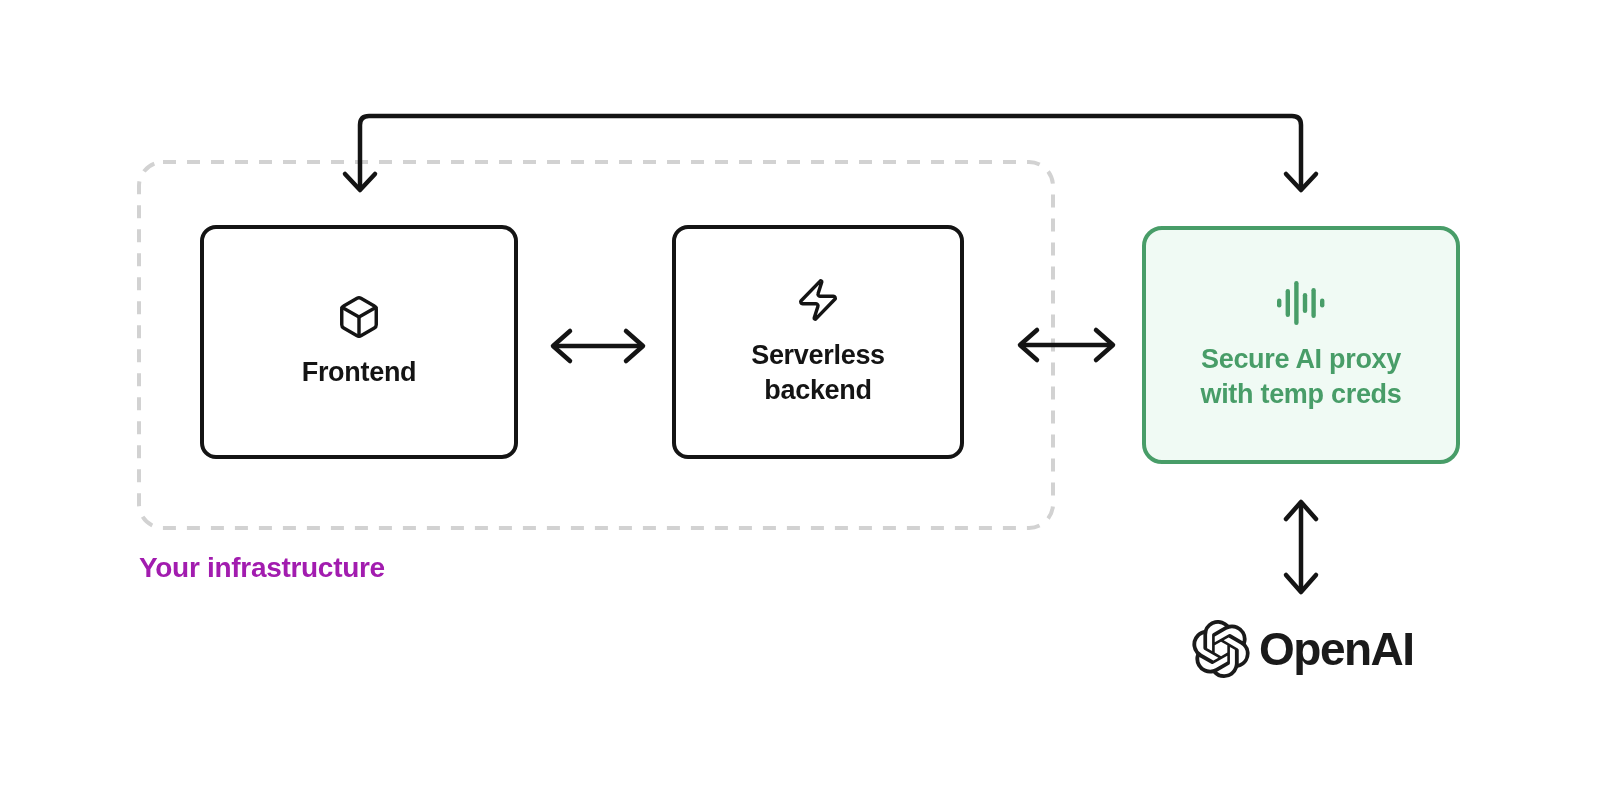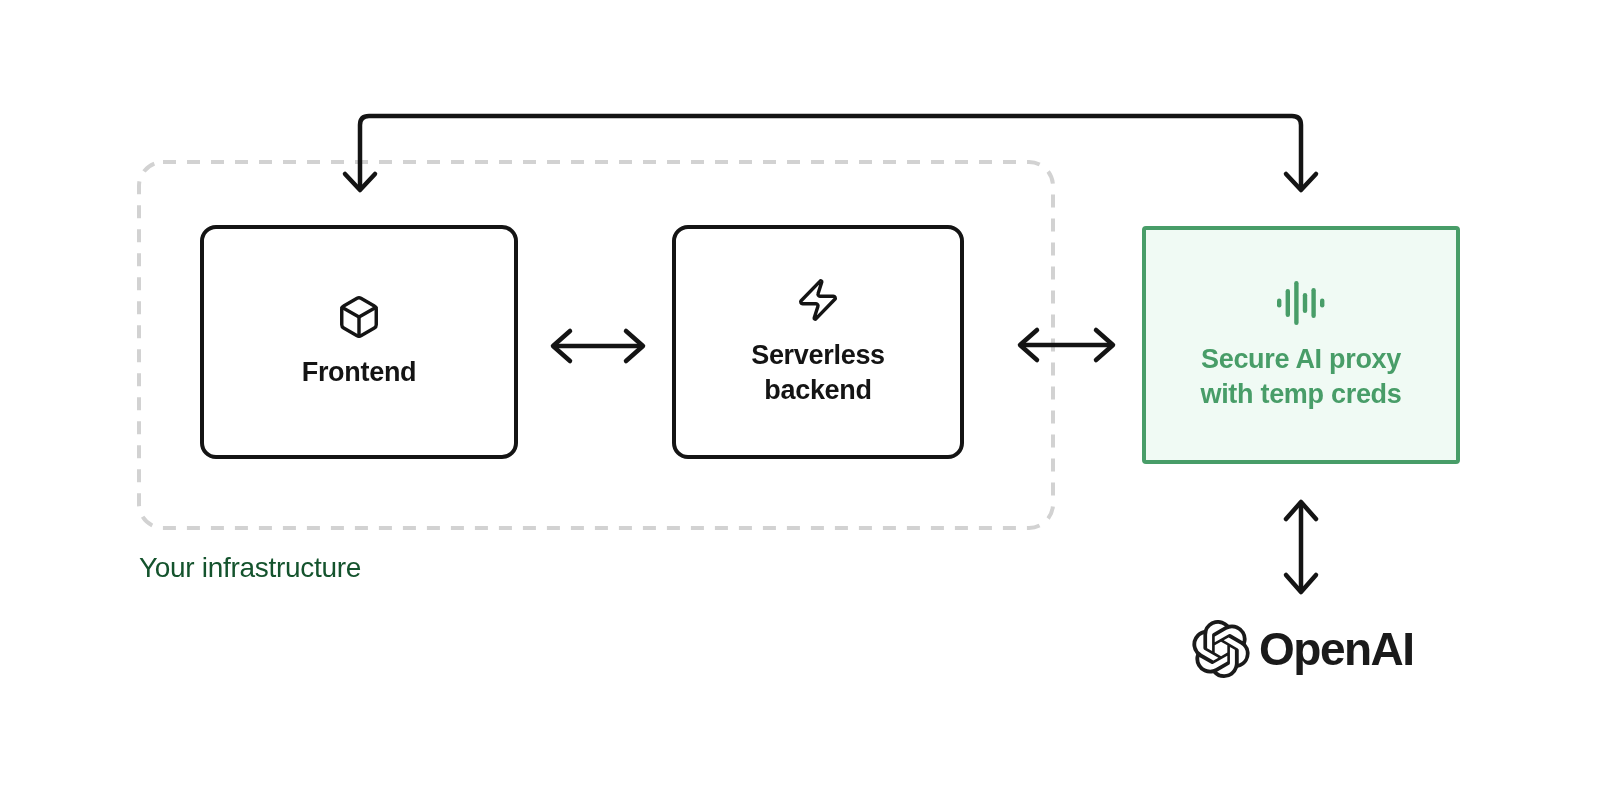--- a/index.html
+++ b/index.html
@@ -54,36 +54,36 @@
     font-size: 27px;
     font-weight: 700;
     line-height: 1.26;
     letter-spacing: -0.3px;
     color: var(--ink);
     max-width: 170px;
   }
   .node-icon { display: block; color: var(--ink); }
   .proxy-node {
     border: 4px solid var(--accent-green);
-    border-radius: 4px;
+    border-radius: 20px;
     background: var(--green-bg);
   }
   .proxy-node .node-label {
     color: var(--accent-green);
     max-width: 250px;
   }
   .proxy-node .node-icon { color: var(--accent-green); }
   .infra-label {
     position: absolute;
     left: 139px;
     top: 552px;
     font-size: 28px;
-    font-weight: 400;
+    font-weight: 700;
     letter-spacing: -0.3px;
-    color: #14532d;
+    color: #a21caf;
   }
   .openai-logo {
     position: absolute;
     left: 1192px;
     top: 620px;
     display: flex;
     align-items: center;
     gap: 9px;
     text-align: center;
   }

